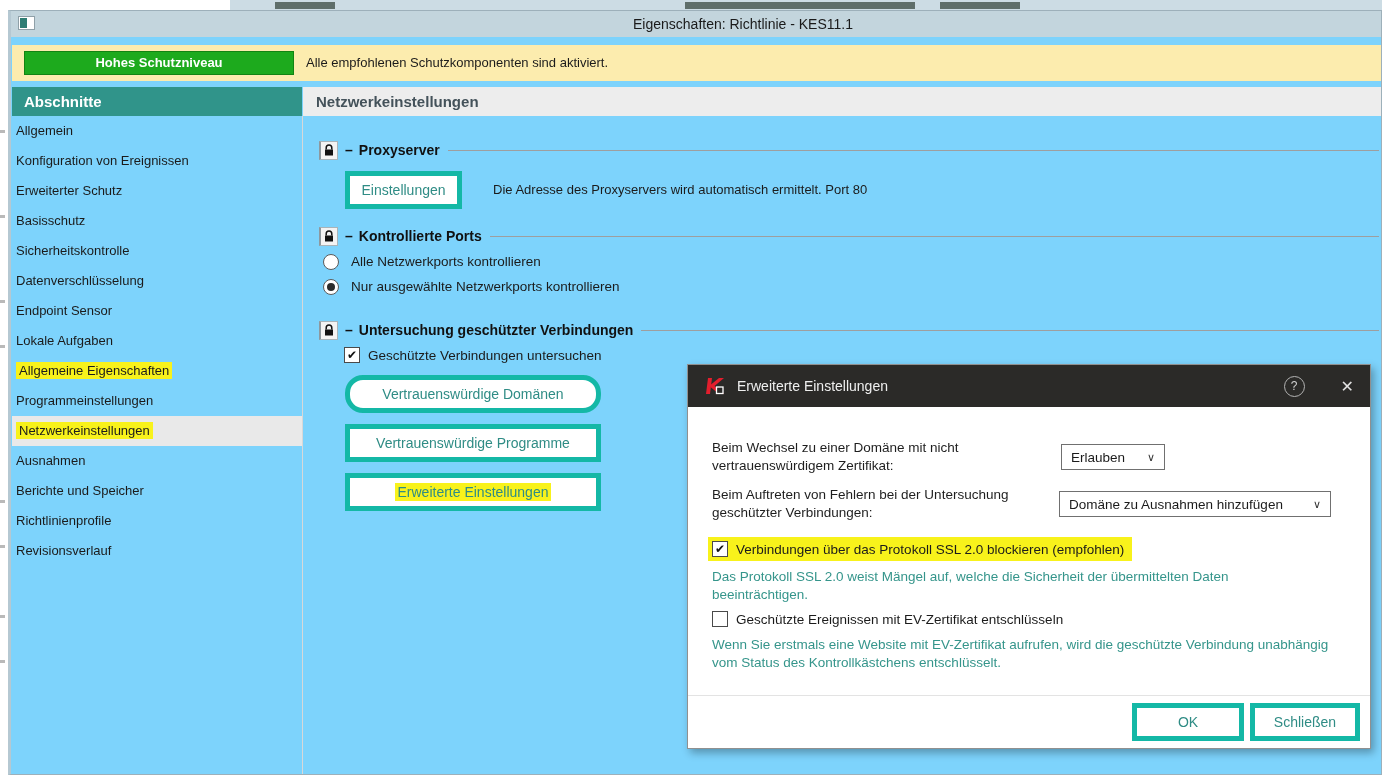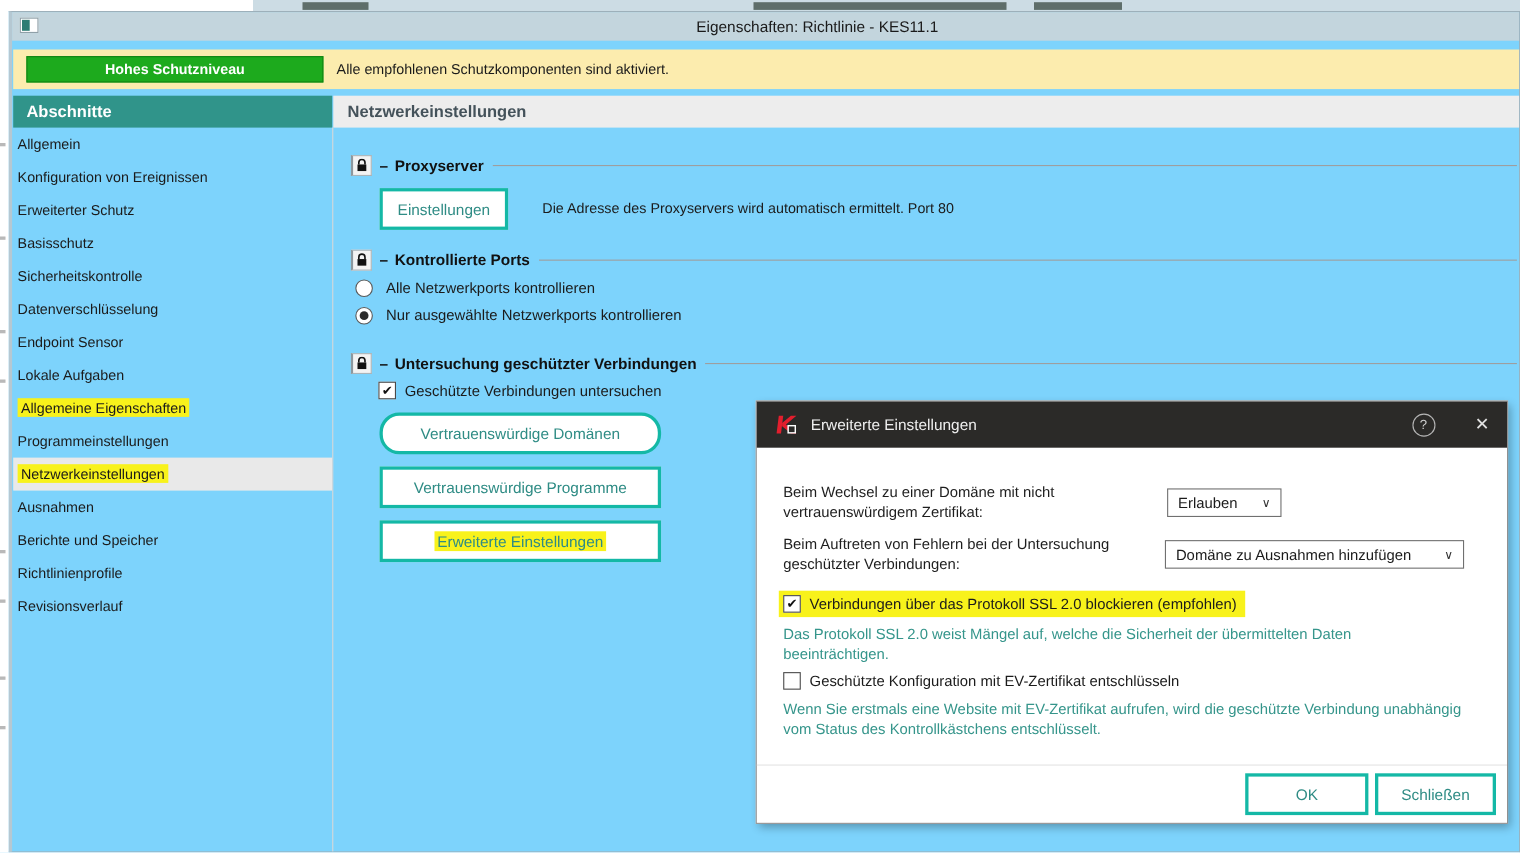--- a/index.html
+++ b/index.html
@@ -40,21 +40,21 @@
   .vdivider { position:absolute; left:291px; top:105px; bottom:0; width:1px; background:#d8d8d8; }
 
   
   .section-header { position:absolute; right:2px; display:flex; align-items:center; height:22px; }
   .lock-box { width:19px; height:19px; background:#f3f3f3; border:1px solid #a9b4b9; border-left:2px solid #8d989e;
               display:flex; align-items:center; justify-content:center; margin-right:7px; }
   .dash { font-weight:bold; font-size:14px; color:#111; margin-right:6px; }
   .sec-title { font-weight:bold; font-size:14px; color:#111; white-space:nowrap; }
   .rule { flex:1; border-top:1px solid #9e9e9e; margin-left:8px; margin-top:1px; }
 
-  .btn { background:#fff; border:3px solid #14b8a6; color:#2f8c85; font-size:14px;
+  .btn { background:#fff; border:5px solid #14b8a6; color:#2f8c85; font-size:14px;
          display:flex; align-items:center; justify-content:center; cursor:pointer; }
   .proxy-btn { position:absolute; left:334px; top:160px; width:117px; height:38px; }
   .proxy-desc { position:absolute; left:482px; top:171px; font-size:13px; color:#1b1b1b; line-height:16px; }
 
   .radio-row { position:absolute; left:312px; display:flex; align-items:flex-start; gap:12px; height:20px; }
   .radio { width:16px; height:16px; border:1px solid #5a5a5a; border-radius:50%; background:#fff; position:relative; cursor:pointer; flex:0 0 auto; }
   .radio.checked::after { content:""; position:absolute; left:3px; top:3px; width:8px; height:8px; border-radius:50%; background:#2b2b2b; }
   .rlabel { font-size:13.5px; color:#1b1b1b; }
 
   .cb-row { display:flex; align-items:center; gap:8px; }
@@ -232,21 +232,21 @@
       <div class="cb-row dlg-cb1">
         <span class="cb">
             <span>✔</span>
           </span>
         <span class="cblabel">Verbindungen über das Protokoll SSL 2.0 blockieren (empfohlen)</span>
       </div>
       <div class="note" style="top:203px; width:612px;">Das Protokoll SSL 2.0 weist Mängel auf, welche die Sicherheit der übermittelten Daten beeinträchtigen.</div>
 
       <div class="cb-row dlg-cb2">
         <span class="cb"></span>
-        <span class="cblabel">Geschützte Konfiguration mit EV-Zertifikat entschlüsseln</span>
+        <span class="cblabel">Geschützte Ereignissen mit EV-Zertifikat entschlüsseln</span>
       </div>
       <div class="note" style="top:271px; width:625px;">Wenn Sie erstmals eine Website mit EV-Zertifikat aufrufen, wird die geschützte Verbindung unabhängig vom Status des Kontrollkästchens entschlüsselt.</div>
 
       <div class="dlg-divider"></div>
       <div class="btn ok-btn">OK</div>
       <div class="btn cls-btn">Schließen</div>
     </div>
 
   </div>
 </div>

